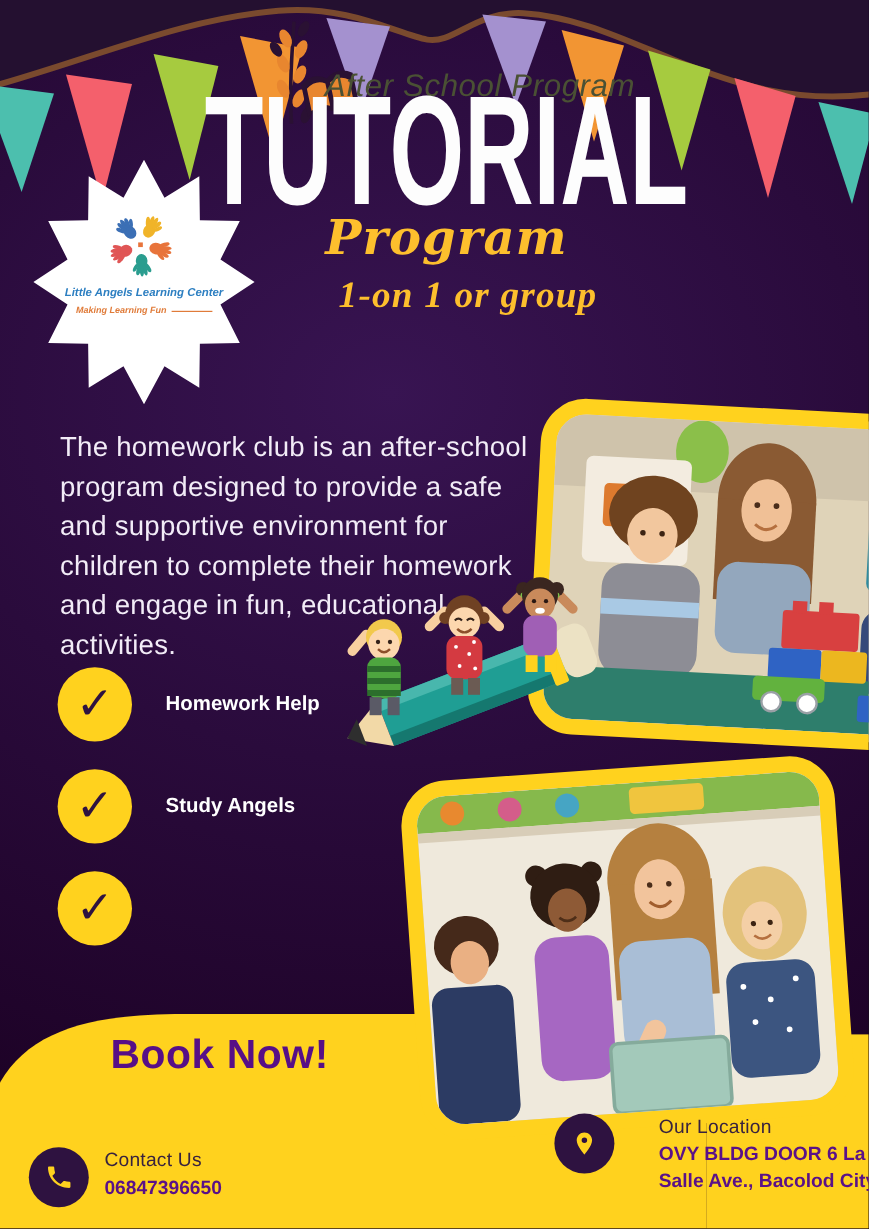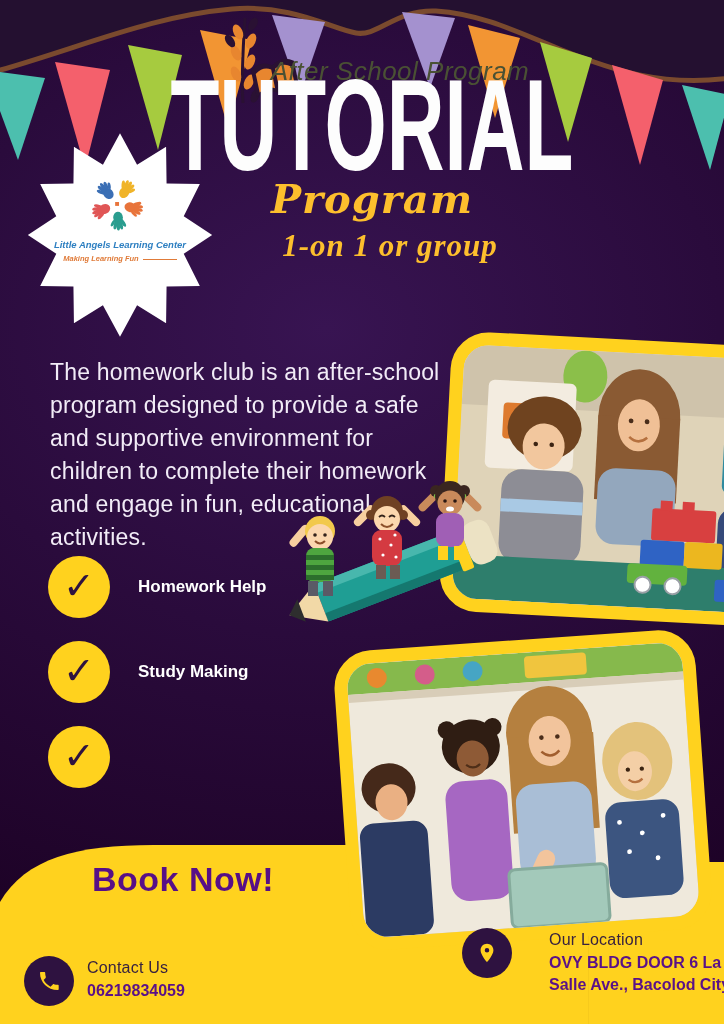--- a/index.html
+++ b/index.html
@@ -331,40 +331,40 @@
     <div class="feature">
       <div class="bullet">
           <span>✓</span>
         </div>
       <div class="feature-label">Homework Help</div>
     </div>
     <div class="feature">
       <div class="bullet">
           <span>✓</span>
         </div>
-      <div class="feature-label">Study Making</div>
+      <div class="feature-label">Study Angels</div>
     </div>
     <div class="feature">
       <div class="bullet">
           <span>✓</span>
         </div>
     </div>
   </div>
 
   <div class="abs cta">Book Now!</div>
 
   <div class="abs footer-item footer-contact">
     <div class="icon-circle">
       <svg width="24" height="24" viewBox="0 0 24 24">
           <path fill="#ffd21e" d="M6.6 10.8c1.5 3 3.9 5.4 6.9 6.9l2.3-2.3c.3-.3.7-.4 1.1-.2 1.2.4 2.5.6 3.8.6.6 0 1 .4 1 1V20c0 .6-.4 1-1 1C10.6 21 3 13.4 3 4c0-.6.4-1 1-1h3.2c.6 0 1 .4 1 1 0 1.3.2 2.6.6 3.8.1.4 0 .8-.2 1.1l-2.3 2.3z"></path>
         </svg>
     </div>
     <div class="footer-text">
       <div class="footer-heading">Contact Us</div>
-      <div class="footer-strong">06219834059</div>
+      <div class="footer-strong">06847396650</div>
     </div>
   </div>
 
   <div class="abs footer-item footer-location">
     <div class="icon-circle">
       <svg width="22" height="22" viewBox="0 0 24 24">
           <path fill="#ffd21e" d="M12 2C8.1 2 5 5.1 5 9c0 5.2 7 13 7 13s7-7.8 7-13c0-3.9-3.1-7-7-7zm0 9.5A2.5 2.5 0 1 1 12 6.5a2.5 2.5 0 0 1 0 5z"></path>
         </svg>
     </div>
     <div class="footer-text">

